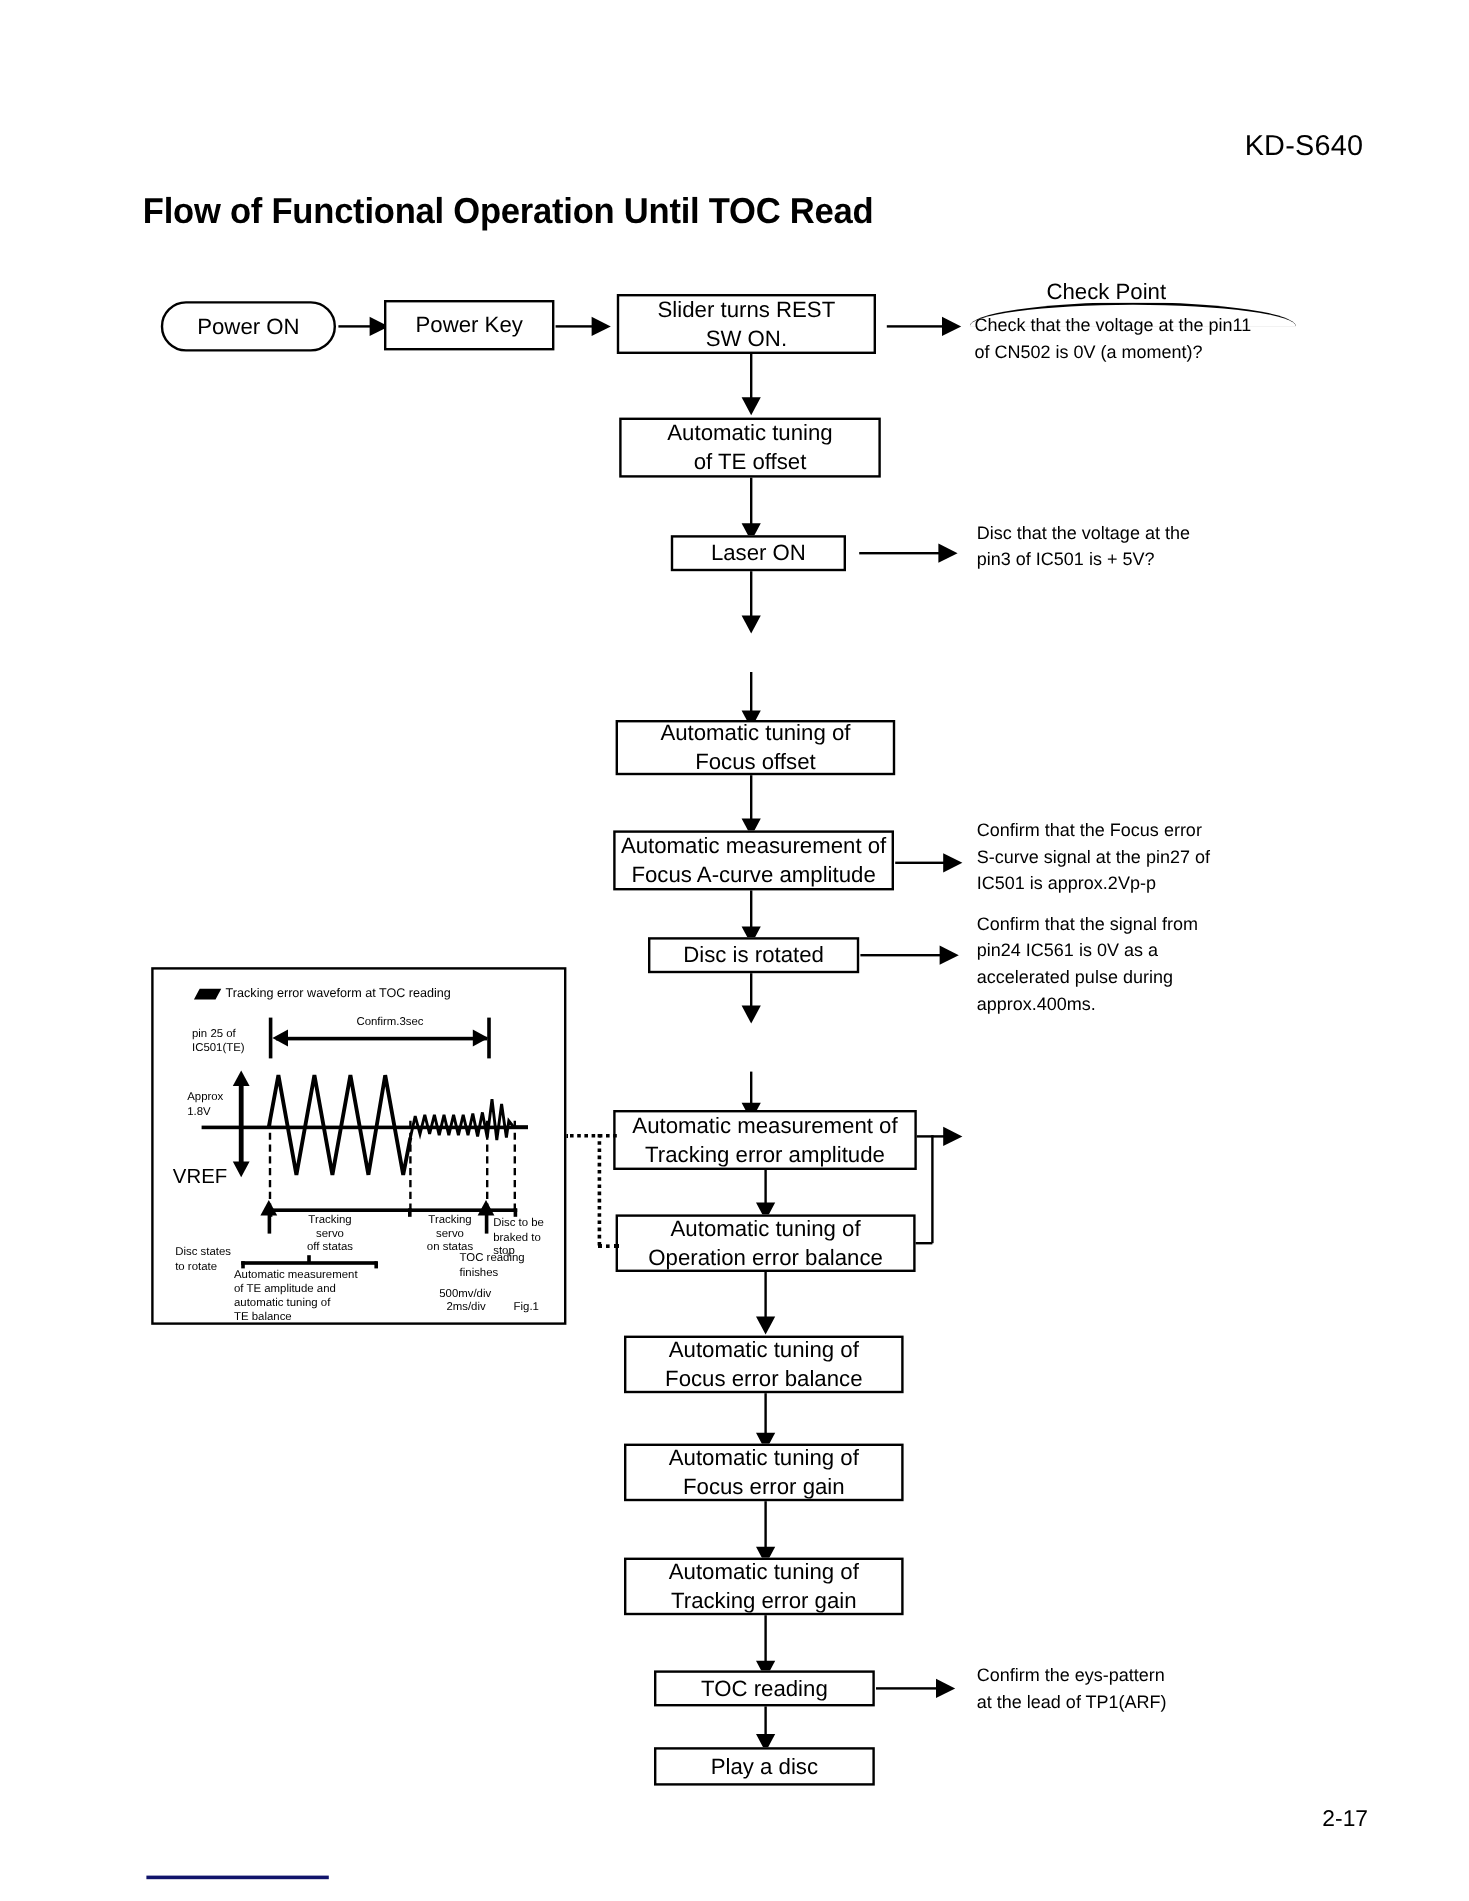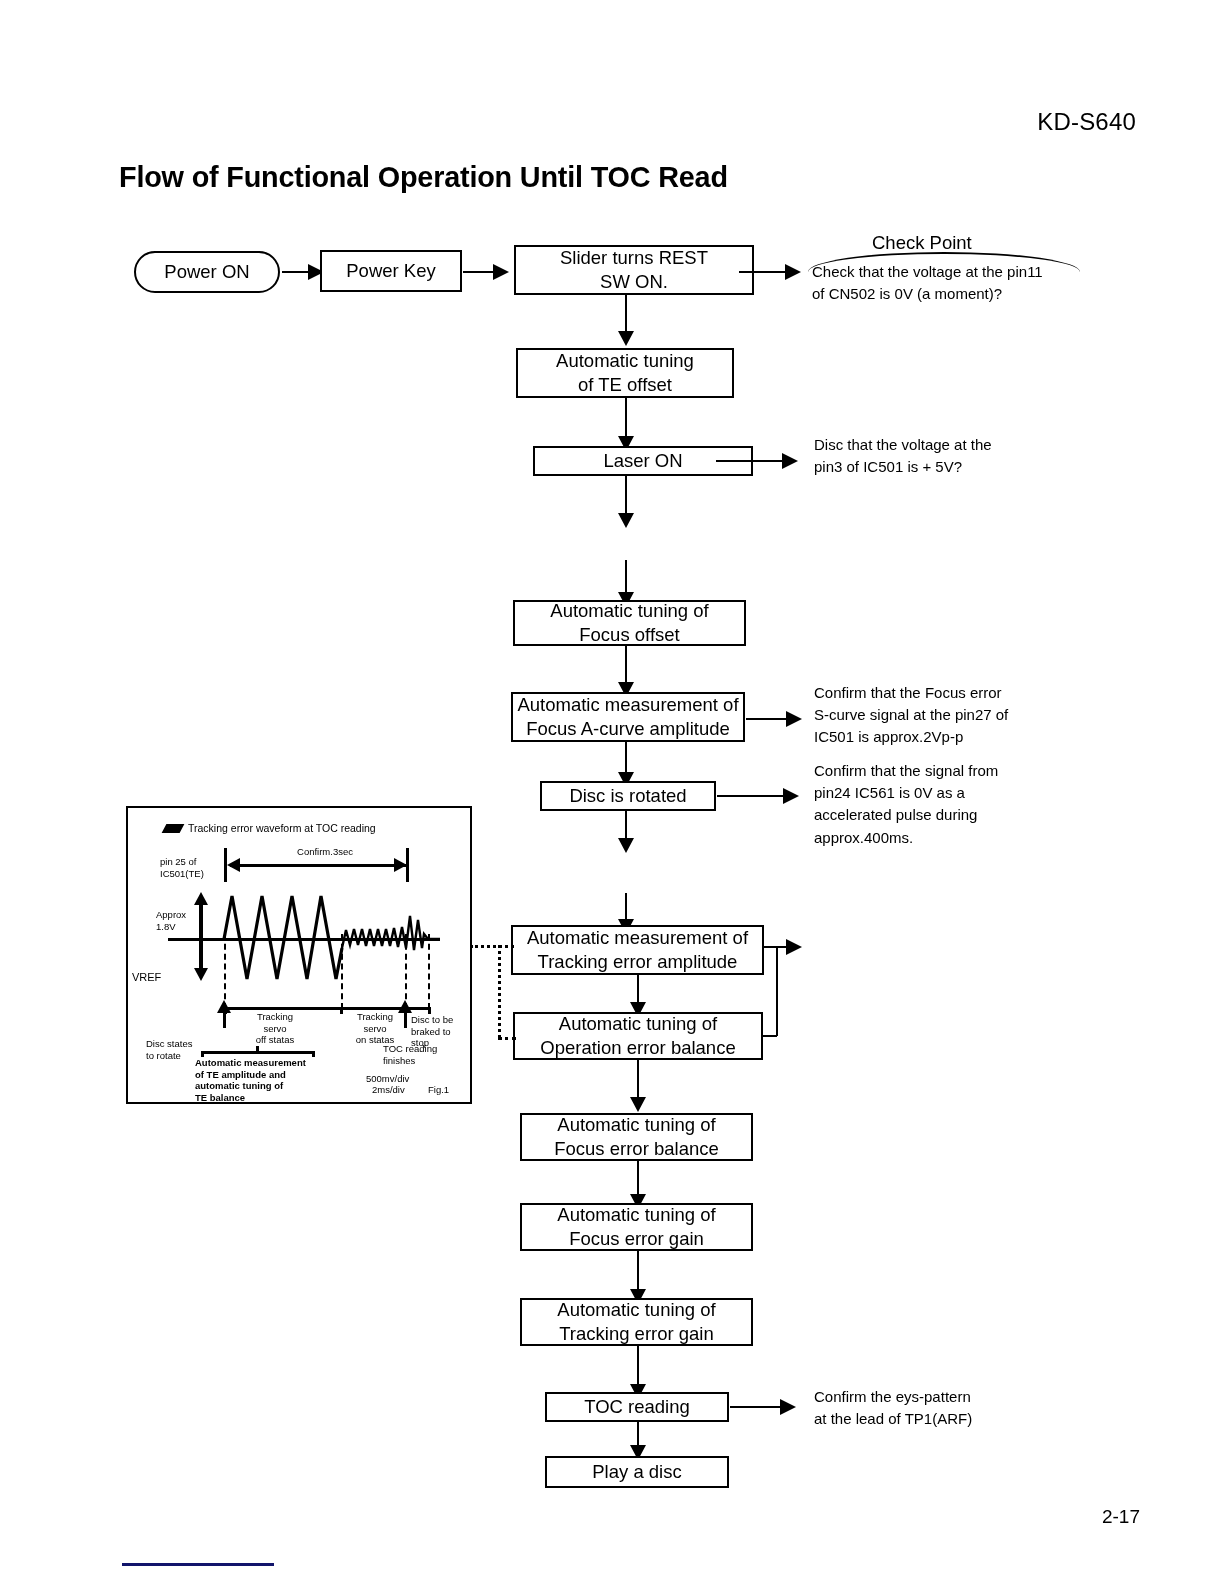--- a/index.html
+++ b/index.html
@@ -128,21 +128,21 @@
   </div>
   <div class="hline" style="left:282px;top:271px;width:28px;"></div>
   <div class="arrow-right" style="left:308px;top:264px;"></div>
 
   <div class="box" style="left:320px;top:250px;width:142px;height:42px;">
     <span>Power Key</span>
   </div>
   <div class="hline" style="left:463px;top:271px;width:32px;"></div>
   <div class="arrow-right" style="left:493px;top:264px;"></div>
 
-  <div class="box" style="left:514px;top:245px;width:240px;height:50px;">
+  <div class="box" style="left:514px;top:245px;width:216px;height:50px;">
     <span>
       <span class="ln">Slider turns REST</span>
       <span class="ln">SW ON.</span>
     </span>
   </div>
 
   <div class="hline" style="left:739px;top:271px;width:48px;"></div>
   <div class="arrow-right" style="left:785px;top:264px;"></div>
   <div class="note" style="left:812px;top:261px;">Check that the voltage at the pin11
 of CN502 is 0V (a moment)?</div>
@@ -152,21 +152,21 @@
 
   <div class="box" style="left:516px;top:348px;width:218px;height:50px;">
     <span>
       <span class="ln">Automatic tuning</span>
       <span class="ln">of TE offset</span>
     </span>
   </div>
   <div class="vline" style="left:625px;top:398px;height:44px;"></div>
   <div class="arrow-down" style="left:618px;top:436px;"></div>
 
-  <div class="box" style="left:533px;top:446px;width:220px;height:30px;">
+  <div class="box" style="left:559px;top:446px;width:146px;height:30px;">
     <span>Laser ON</span>
   </div>
   <div class="hline" style="left:716px;top:460px;width:68px;"></div>
   <div class="arrow-right" style="left:782px;top:453px;"></div>
   <div class="note" style="left:814px;top:434px;">Disc that the voltage at the
 pin3 of IC501 is + 5V?</div>
 
   <div class="vline" style="left:625px;top:476px;height:42px;"></div>
   <div class="arrow-down" style="left:618px;top:513px;"></div>
 
@@ -297,21 +297,21 @@
     <div class="wf-arrow-l" style="left:99px;top:50px;"></div>
     <div class="wf-arrow-r" style="left:266px;top:50px;"></div>
     <div class="wf-txt c" style="left:142px;top:38px;width:110px;">Confirm.3sec</div>
 
     <div class="wf-txt" style="left:28px;top:101px;">Approx
 1.8V</div>
     <div class="wf-line" style="left:71px;top:95px;width:4px;height:72px;"></div>
     <div class="wf-arrow-u" style="left:66px;top:84px;"></div>
     <div class="wf-arrow-d" style="left:66px;top:160px;"></div>
 
-    <div class="wf-txt" style="left:4px;top:124px;font-size:11px;margin-top:39px;">VREF</div>
+    <div class="wf-txt" style="left:16px;top:124px;font-size:17px;margin-top:39px;">VREF</div>
     <div class="wf-line" style="left:40px;top:130px;width:272px;height:2.5px;"></div>
 
     <svg style="position:absolute;left:0;top:0;width:342px;height:294px;pointer-events:none;" viewBox="0 0 342 294">
 
       <polyline fill="none" stroke="#000" stroke-width="3.2" stroke-linejoin="miter" points="96,131 104,88 119,171 134,88 149,171 164,88 179,171 193,88 208,171 214,140"></polyline>
 
       <polyline fill="none" stroke="#000" stroke-width="2.4" points="214,140 218,122 222,137 226,121 230,137 234,121 238,138 242,121
                 246,138 250,121 254,138 258,121 262,138 266,120 270,139 274,119
                 278,140 282,108 286,142 290,112 294,140 296,126 300,131"></polyline>
 
@@ -343,21 +343,21 @@
 to rotate</div>
     <div class="wf-txt" style="left:283px;top:206px;">Disc to be
 braked to stop</div>
     <div class="wf-txt" style="left:255px;top:235px;">TOC reading
 finishes</div>
 
     <div class="wf-line" style="left:73px;top:243px;width:113px;height:2.5px;"></div>
     <div class="wf-line" style="left:73px;top:243px;width:2.5px;height:6px;"></div>
     <div class="wf-line" style="left:184px;top:243px;width:2.5px;height:6px;"></div>
     <div class="wf-line" style="left:128px;top:238px;width:2.5px;height:6px;"></div>
-    <div class="wf-txt" style="left:67px;top:249px;font-weight:bold;">Automatic measurement
+    <div class="wf-txt" style="left:67px;top:249px;">Automatic measurement
 of TE amplitude and
 automatic tuning of
 TE balance</div>
 
     <div class="wf-txt" style="left:238px;top:265px;">500mv/div</div>
     <div class="wf-txt" style="left:244px;top:276px;">2ms/div</div>
     <div class="wf-txt" style="left:300px;top:276px;">Fig.1</div>
   </div>
 
   <div class="page-number">2-17</div>

